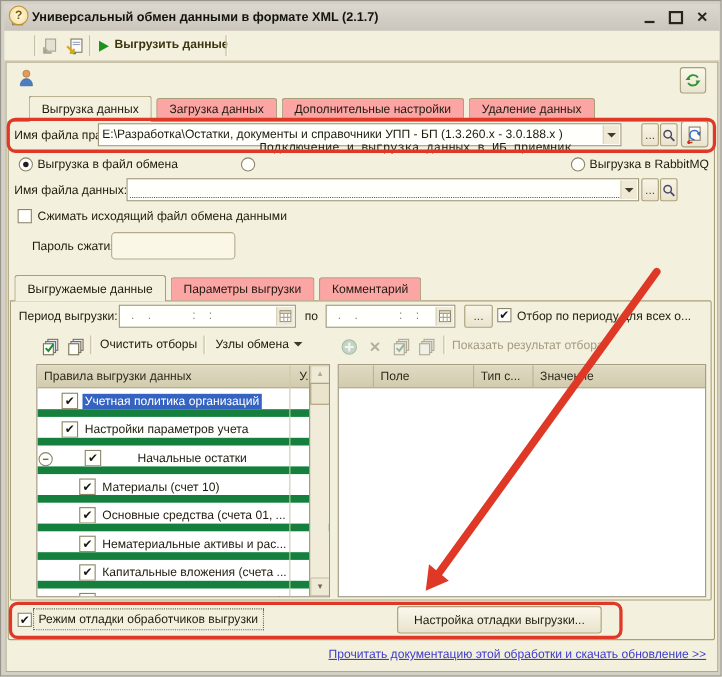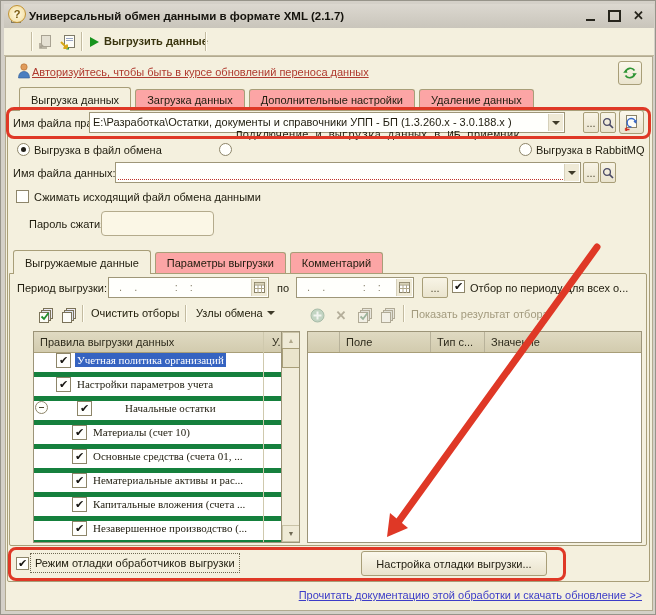--- a/index.html
+++ b/index.html
@@ -52,21 +52,21 @@
   .radio.sel::before{content:"";width:5px;height:5px;border-radius:50%;background:#22201A;}
 
   .txtinput{background:#FBF7E6;border:1px solid #B4AB8C;border-radius:4px;}
   .btn{border:1px solid #A89E78;border-radius:3px;background:linear-gradient(#FBF8EC,#E9E3CD);display:flex;align-items:center;justify-content:center;color:#201D10;cursor:pointer;}
   .flatbtn{display:flex;align-items:center;gap:4px;padding:2px 4px;cursor:pointer;color:#24210F;white-space:nowrap;}
   .disabled-text{color:#A39B7E;white-space:nowrap;}
 
   
   .tbl{border:1px solid #9C9478;background:#FFFFFF;overflow:hidden;}
   .thead{height:20px;background:linear-gradient(#E0DAC2,#D2CBAE);border-bottom:1px solid #A89E78;display:flex;align-items:center;color:#2E2B1C;}
-  .trow{height:19px;border-bottom:5px solid #15803d;display:flex;align-items:flex-start;white-space:nowrap;overflow:hidden;font-family:Liberation Serif, serif;}
+  .trow{height:19px;border-bottom:7px solid #15803d;display:flex;align-items:flex-end;white-space:nowrap;overflow:hidden;}
   .tlabel{margin-left:4px;padding:1px 2px;}
   .tlabel.sel{background:#3563C1;color:#FFF;}
   .exp{width:11px;height:11px;border:1px solid #8D8569;border-radius:50%;background:#FFFFFC;display:flex;align-items:center;justify-content:center;cursor:pointer;flex:0 0 auto;}
   .exp i{display:block;width:5px;height:1px;background:#4E4832;}
   .vline{position:absolute;top:0;bottom:0;width:1px;background:#CFC9AD;}
   .scrollstrip{position:absolute;right:0;top:0;bottom:0;width:17px;background:#F1ECDA;border-left:1px solid #9C9478;}
   .sarr{position:absolute;left:0;width:16px;height:15px;display:flex;align-items:center;justify-content:center;font-size:7px;background:#EFEAD6;border:1px solid #C9C2A6;cursor:pointer;}
   .sthumb{position:absolute;left:0;top:16px;width:16px;height:18px;background:#EAE4CC;border:1px solid #A89E78;cursor:grab;}
   .hcell{height:100%;display:flex;align-items:center;padding-left:6px;border-right:1px solid #B8B29A;overflow:hidden;white-space:nowrap;}
 
@@ -129,31 +129,30 @@
   <div class="abs tsep" style="left:204px;top:31px;"></div>
 
   <div class="abs main"></div>
 
   <span class="abs iconbox" style="left:15px;top:61px;width:15px;height:17px;">
     <svg width="14" height="16" viewBox="0 0 14 16">
       <circle cx="7" cy="4" r="3.2" fill="#E09C5C" stroke="#B06A2C" stroke-width="0.6"></circle>
       <path d="M1.5 15 C1.5 10.5 4 8.5 7 8.5 C10 8.5 12.5 10.5 12.5 15 Z" fill="#4A7EC0" stroke="#2F5A94" stroke-width="0.6"></path>
     </svg>
   </span>
-  <a class="abs authlink">Авторизуйтесь, чтобы быть в курсе обновлений переноса данных</a>
   <div class="abs qbtn" style="left:617px;top:60px;width:24px;height:24px;">
     <svg width="16" height="16" viewBox="0 0 16 16">
       <path d="M12.5 5.5 A5 5 0 0 0 3.5 7" stroke="#2E9434" stroke-width="1.7" fill="none"></path>
       <path d="M3.5 10.5 A5 5 0 0 0 12.5 9" stroke="#2E9434" stroke-width="1.7" fill="none"></path>
       <path d="M1.2 7.8 L3.7 4.6 L5.6 7.8 Z" fill="#2E9434"></path>
       <path d="M14.8 8.2 L12.3 11.4 L10.4 8.2 Z" fill="#2E9434"></path>
     </svg>
   </div>
 
-  <div class="abs tabsrow" id="main-tabs" style="left:18px;top:88px;">
+  <div class="abs tabsrow" id="main-tabs" style="left:6px;top:88px;padding-left:19px;">
       <div class="tab active">Выгрузка данных</div>
       <div class="tab">Загрузка данных</div>
       <div class="tab">Дополнительные настройки</div>
       <div class="tab">Удаление данных</div>
     </div>
 
   <div class="abs page" style="left:6px;top:109px;width:643px;height:472px;"></div>
 
   <span class="abs lbl" style="left:12px;top:116px;">Имя файла правил:</span>
   <div class="abs combo" style="left:88px;top:111px;width:476px;">

